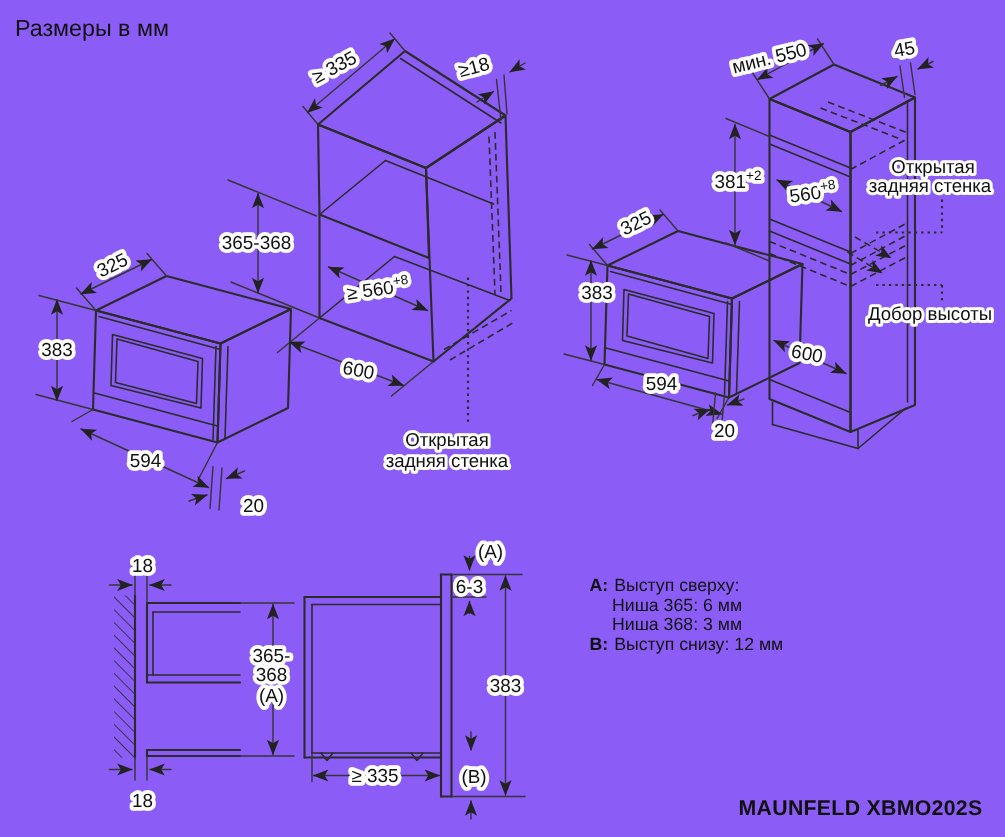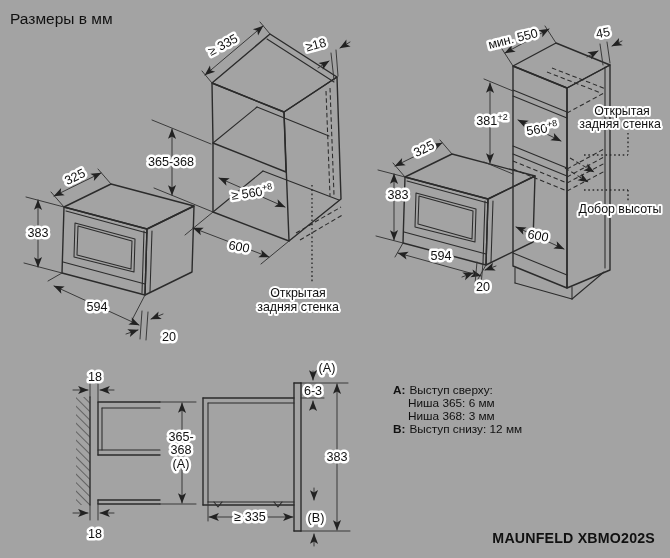--- a/index.html
+++ b/index.html
@@ -1,16 +1,16 @@
 <!DOCTYPE html>
 <html><head>
 <meta charset="utf-8">
 <style>
   html,body{margin:0;padding:0;background:#fff;}
-  .canvas{position:relative;width:670px;height:558px;background:#a3a3a3;overflow:hidden;
+  .canvas{position:relative;width:670px;height:558px;background:#8b5cf6;overflow:hidden;
           font-family:"Liberation Sans",sans-serif;}
   svg{position:absolute;left:0;top:0;}
   .ln{fill:none;stroke:#2b2b2b;stroke-width:1.4;stroke-linejoin:round;stroke-linecap:round;}
   .tn{fill:none;stroke:#2b2b2b;stroke-width:1.05;stroke-linejoin:round;stroke-linecap:round;}
   .dm{fill:none;stroke:#353535;stroke-width:0.95;stroke-linecap:round;}
   .dsh{fill:none;stroke:#2b2b2b;stroke-width:1.05;stroke-dasharray:4.5 2.8;}
   .dot{fill:none;stroke:#2b2b2b;stroke-width:1.4;stroke-dasharray:1.6 2.7;}
   text{font-family:"Liberation Sans",sans-serif;fill:#111;}
   .t{font-size:12.6px;paint-order:stroke;stroke:#fff;stroke-width:5px;stroke-linejoin:round;}
   .note{font-size:12.4px;paint-order:stroke;stroke:#fff;stroke-width:4px;stroke-linejoin:round;}

